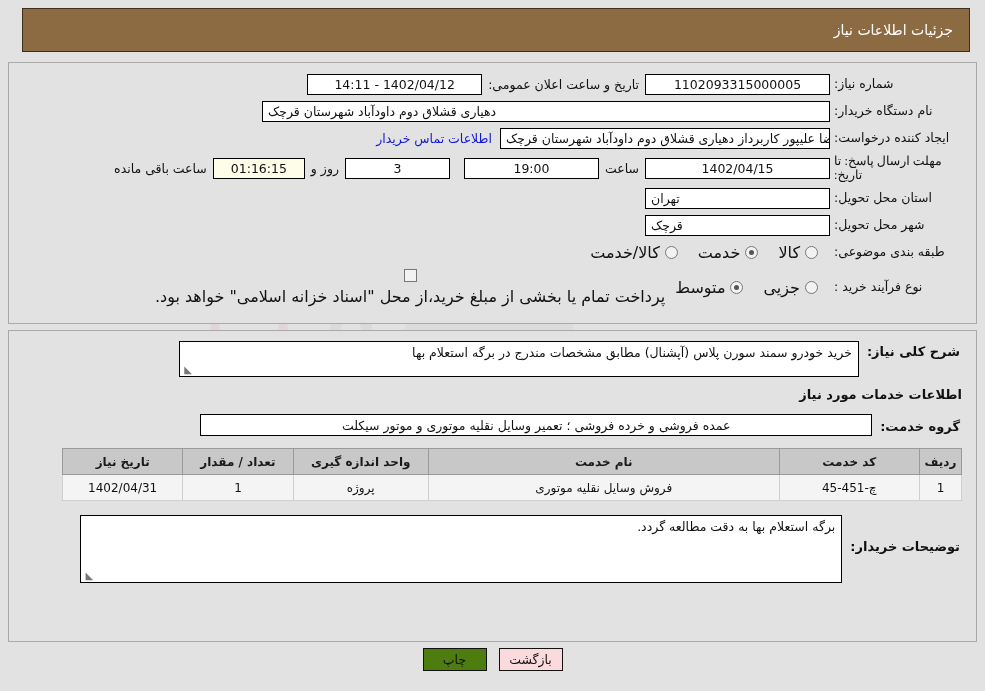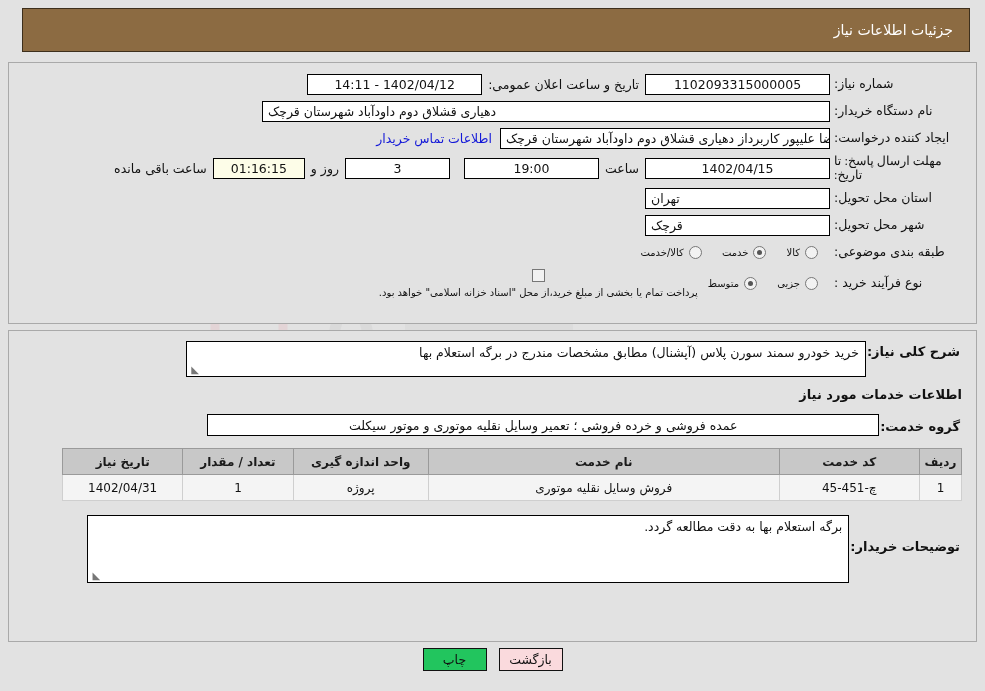--- a/index.html
+++ b/index.html
@@ -135,21 +135,21 @@
     flex: 0 0 13px;
   }
   .radio.on::after {
     content: "";
     position: absolute;
     left: 3px; top: 3px;
     width: 5px; height: 5px;
     border-radius: 50%;
     background: #555;
   }
-  .radio-label { font-size: 10px; color: #111; }
+  .radio-label { font-size: 16px; color: #111; }
 
   .chk {
     width: 13px; height: 13px;
     border: 1px solid #777;
     background: #f2f2f2;
     flex: 0 0 13px;
   }
 
   
   .body-sec {
@@ -164,21 +164,21 @@
   .srow {
     display: flex;
     align-items: flex-start;
     margin-bottom: 6px;
   }
   .slabel {
     font-size: 13px;
     font-weight: bold;
     color: #111;
     flex: 0 0 auto;
-    padding: 3px 2px 0 1px;
+    padding: 3px 2px 0 8px;
     white-space: nowrap;
   }
   .textarea-box {
     border: 1px solid #000;
     background: #fff;
     font-size: 12.5px;
     color: #111;
     padding: 3px 6px;
     position: relative;
     overflow: hidden;
@@ -256,21 +256,21 @@
   }
   .btn {
     border: 1px solid #111;
     font-size: 12.5px;
     padding: 3px 0;
     width: 64px;
     text-align: center;
     cursor: pointer;
     color: #111;
   }
-  .btn-print  { background: #22c55e; }
+  .btn-print  { background: #4d7c0f; }
   .btn-back   { background: #fadadd; }
 </style>
 </head>
 <body>
 
 <div class="page">
 
   <div class="watermark">
     <svg viewBox="0 0 540 200" width="540" height="200" xmlns="http://www.w3.org/2000/svg">
       <path d="M60 10 L128 10 L128 96 Q128 142 94 160 Q60 142 60 96 Z" fill="none" stroke="#e8b7bc" stroke-width="9"></path>

